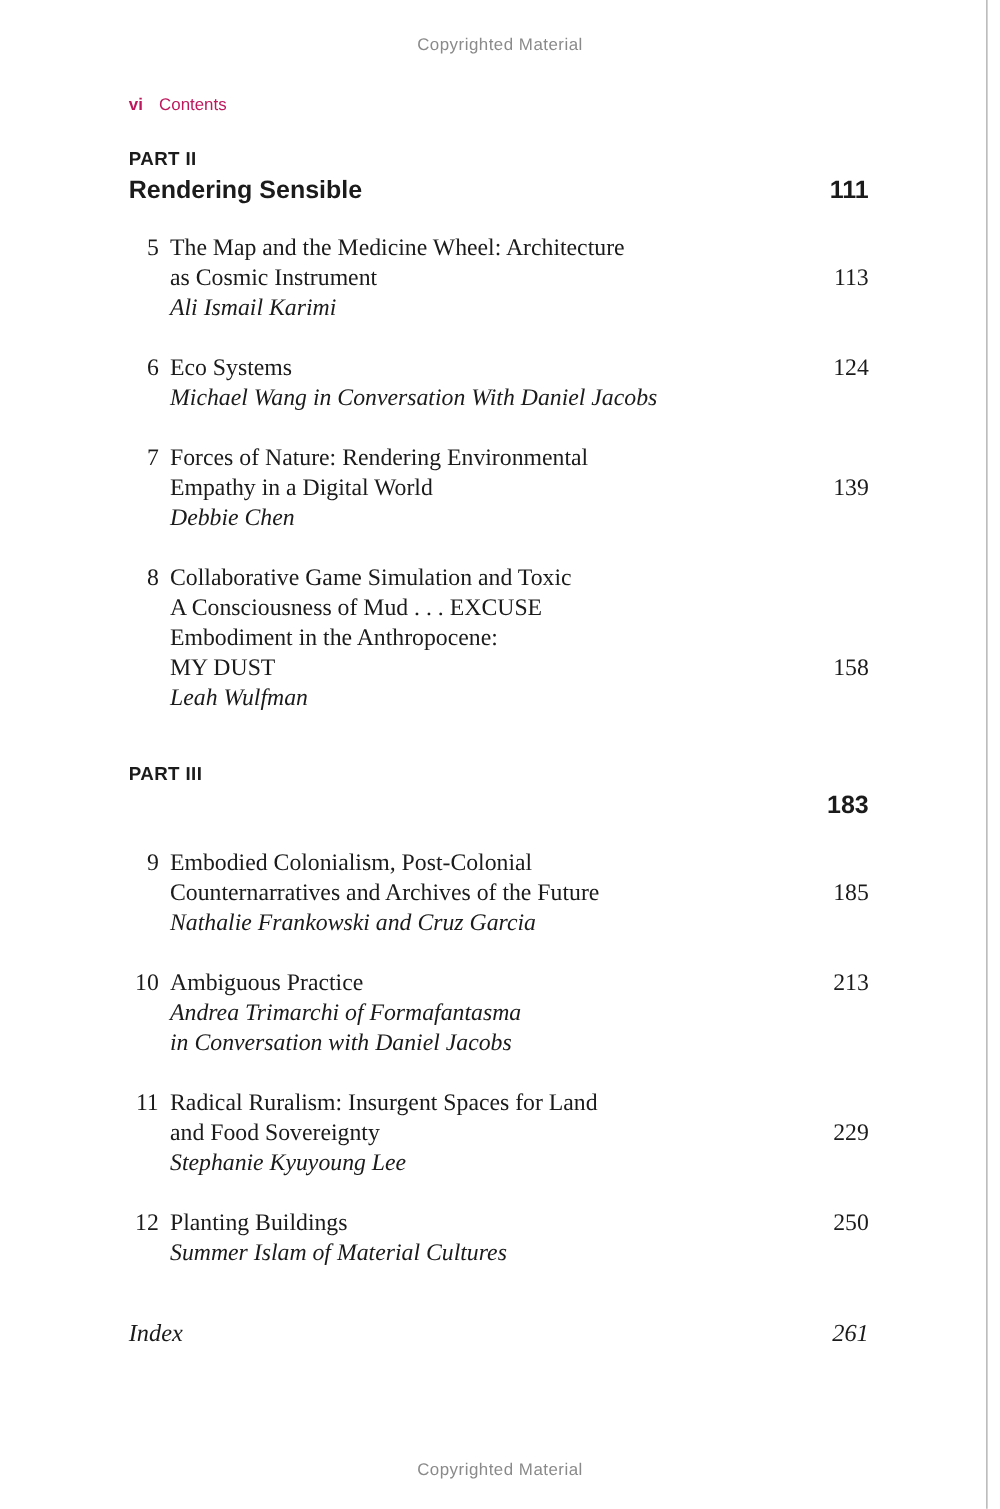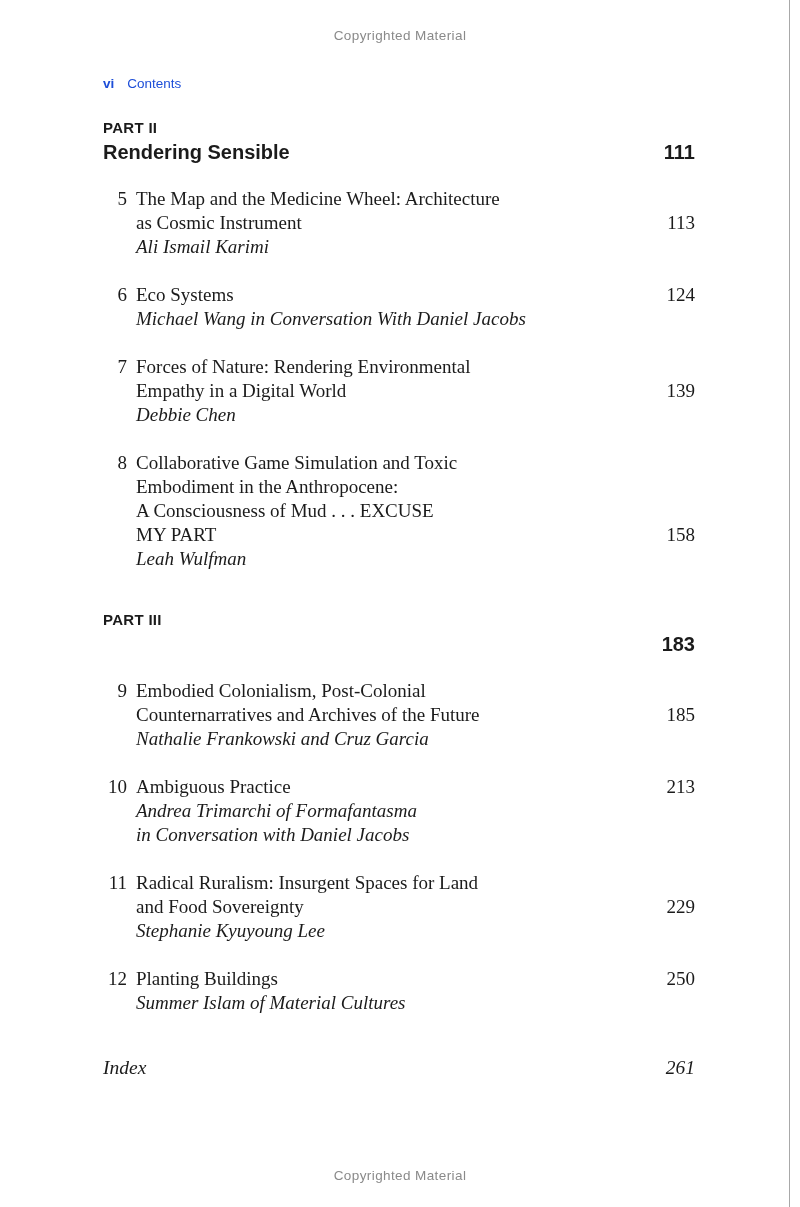--- a/index.html
+++ b/index.html
@@ -20,21 +20,21 @@
     font-size: 13.5px; color: #8a8a8a; letter-spacing: .4px;
   }
   .copyright.top { top: 28px; }
   .copyright.bottom { bottom: 24px; }
 
   .content { position: absolute; left: 103px; right: 105px; top: 0; }
 
   .page-header {
     margin-top: 75px;
     font-family: "Liberation Sans", sans-serif;
-    font-size: 13.5px; line-height: 17px; color: #1d4ed8;
+    font-size: 13.5px; line-height: 17px; color: #be185d;
   }
   .page-header .folio { font-weight: bold; margin-right: 13px; }
 
   .part { margin-top: 27px; }
   .part.mt-lg { margin-top: 40px; }
   .part-label {
     font-family: "Liberation Sans", sans-serif;
     font-weight: bold; font-size: 15px; line-height: 18px; letter-spacing: .3px;
   }
   .part-row {
@@ -131,29 +131,29 @@
         </div>
       </div>
 
       <div class="entry">
         <div class="line">
           <span class="num">8</span>
           <span class="ttl">Collaborative Game Simulation and Toxic</span>
         </div>
         <div class="line">
           <span class="num"></span>
+          <span class="ttl">A Consciousness of Mud . . . EXCUSE</span>
+        </div>
+        <div class="line">
+          <span class="num"></span>
           <span class="ttl">Embodiment in the Anthropocene:</span>
         </div>
         <div class="line">
           <span class="num"></span>
-          <span class="ttl">A Consciousness of Mud . . . EXCUSE</span>
-        </div>
-        <div class="line">
-          <span class="num"></span>
-          <span class="ttl">MY PART</span>
+          <span class="ttl">MY DUST</span>
           <span class="pg">158</span>
         </div>
         <div class="line">
           <span class="num"></span>
           <span class="auth">Leah Wulfman</span>
         </div>
       </div>
     </section>
 
     <section class="part mt-lg">

